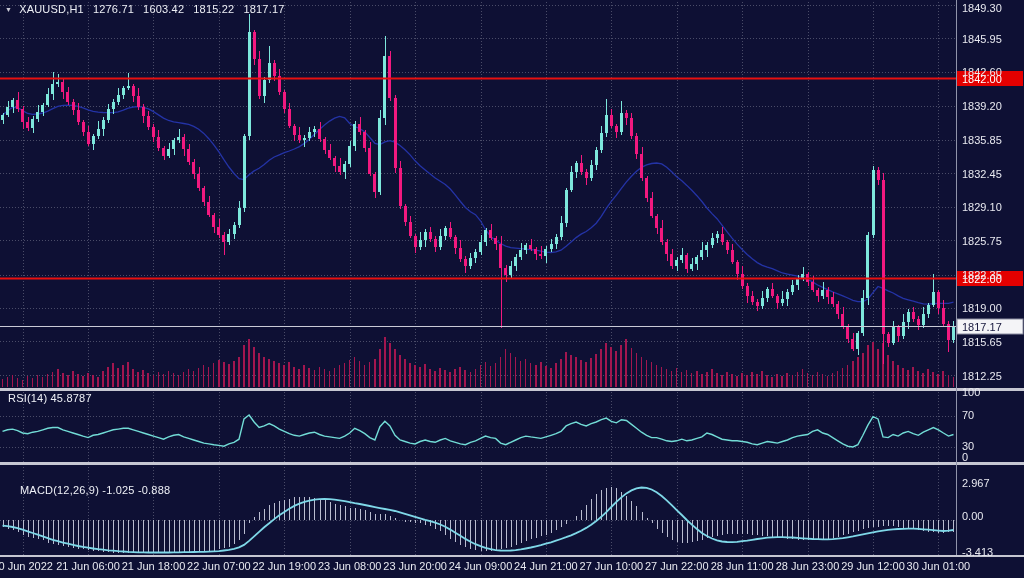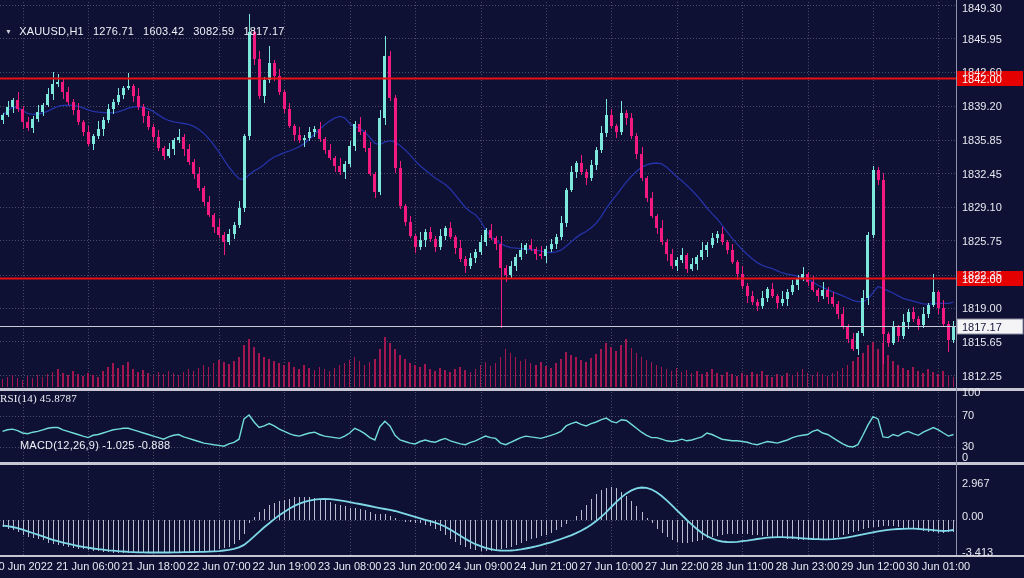--- a/index.html
+++ b/index.html
@@ -2,21 +2,21 @@
 <html><head>
 <meta charset="utf-8">
 <style>
   html,body{margin:0;padding:0;background:#0e1034;}
   .root{position:relative;width:1024px;height:578px;overflow:hidden;
         background:#0e1034;font-family:"Liberation Sans",sans-serif;}
   svg{position:absolute;left:0;top:0;}
   svg text{font-family:"Liberation Sans",sans-serif;font-size:11px;}
   .overlay{position:absolute;color:#eef0f6;font-size:11px;white-space:nowrap;
            letter-spacing:0.2px;}
-  .hdr{left:5px;top:3px;display:flex;align-items:center;gap:9px;margin-top:22px;}
+  .hdr{left:5px;top:3px;display:flex;align-items:center;gap:9px;}
   .tri{font-size:7px;color:#c9cad6;margin-right:-2px;}
   .ind-label{color:#eef0f6;}
 </style>
 </head>
 <body>
 
 <div class="root">
   <svg id="chart" width="1024" height="578" viewBox="0 0 1024 578">
       <rect x="0" y="0" width="1024" height="578" fill="#0e1034"></rect>
       <g shape-rendering="crispEdges">
@@ -877,20 +877,20 @@
         <text x="872.978947368421" y="570" fill="#e8e9f0" text-anchor="middle">29 Jun 12:00</text>
         <text x="938.3894736842104" y="570" fill="#e8e9f0" text-anchor="middle">30 Jun 01:00</text>
       </g>
     </svg>
 
   <div class="overlay hdr">
     <span class="tri">▼</span>
     <span>XAUUSD,H1</span>
     <span>1276.71</span>
     <span>1603.42</span>
-    <span>3082.59</span>
+    <span>1815.22</span>
     <span>1817.17</span>
   </div>
 
-  <div class="overlay ind-label" style="left:0;top:392px;font-family:Liberation Serif, serif;">RSI(14) 45.8787</div>
+  <div class="overlay ind-label" style="left:8px;top:392px;">RSI(14) 45.8787</div>
 
-  <div class="overlay ind-label" style="left:4px;top:439px;padding-left:16px;">MACD(12,26,9) -1.025 -0.888</div>
+  <div class="overlay ind-label" style="left:4px;top:484px;padding-left:16px;">MACD(12,26,9) -1.025 -0.888</div>
 </div>
 
 </body></html>

